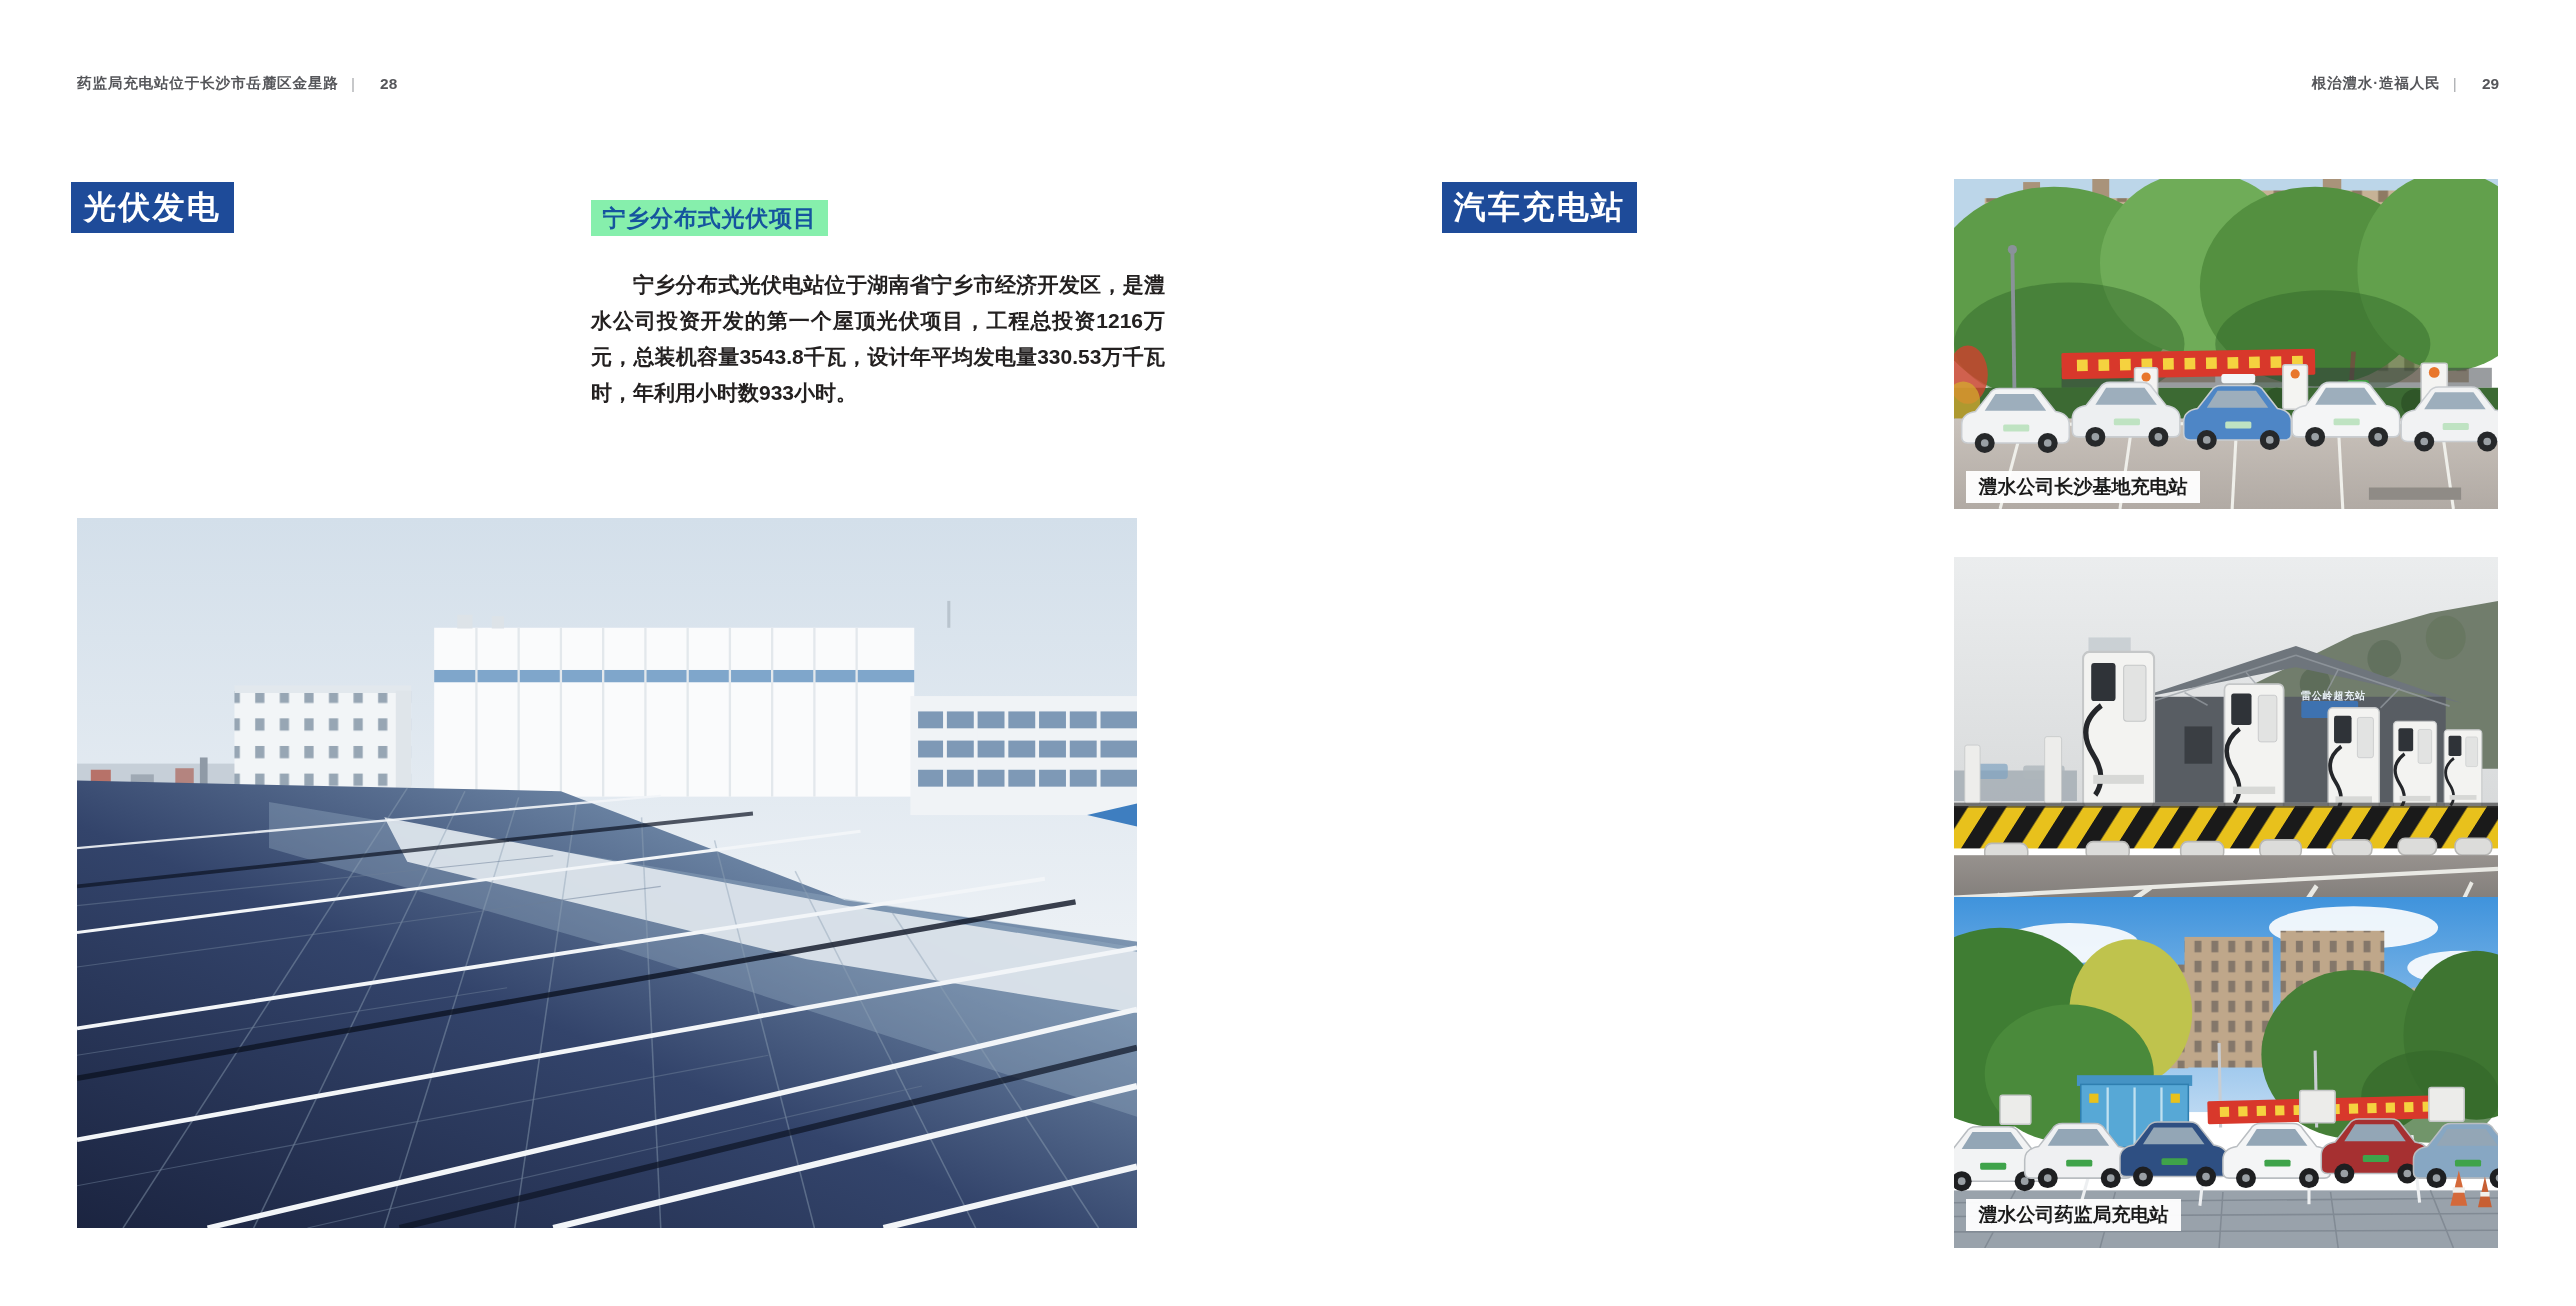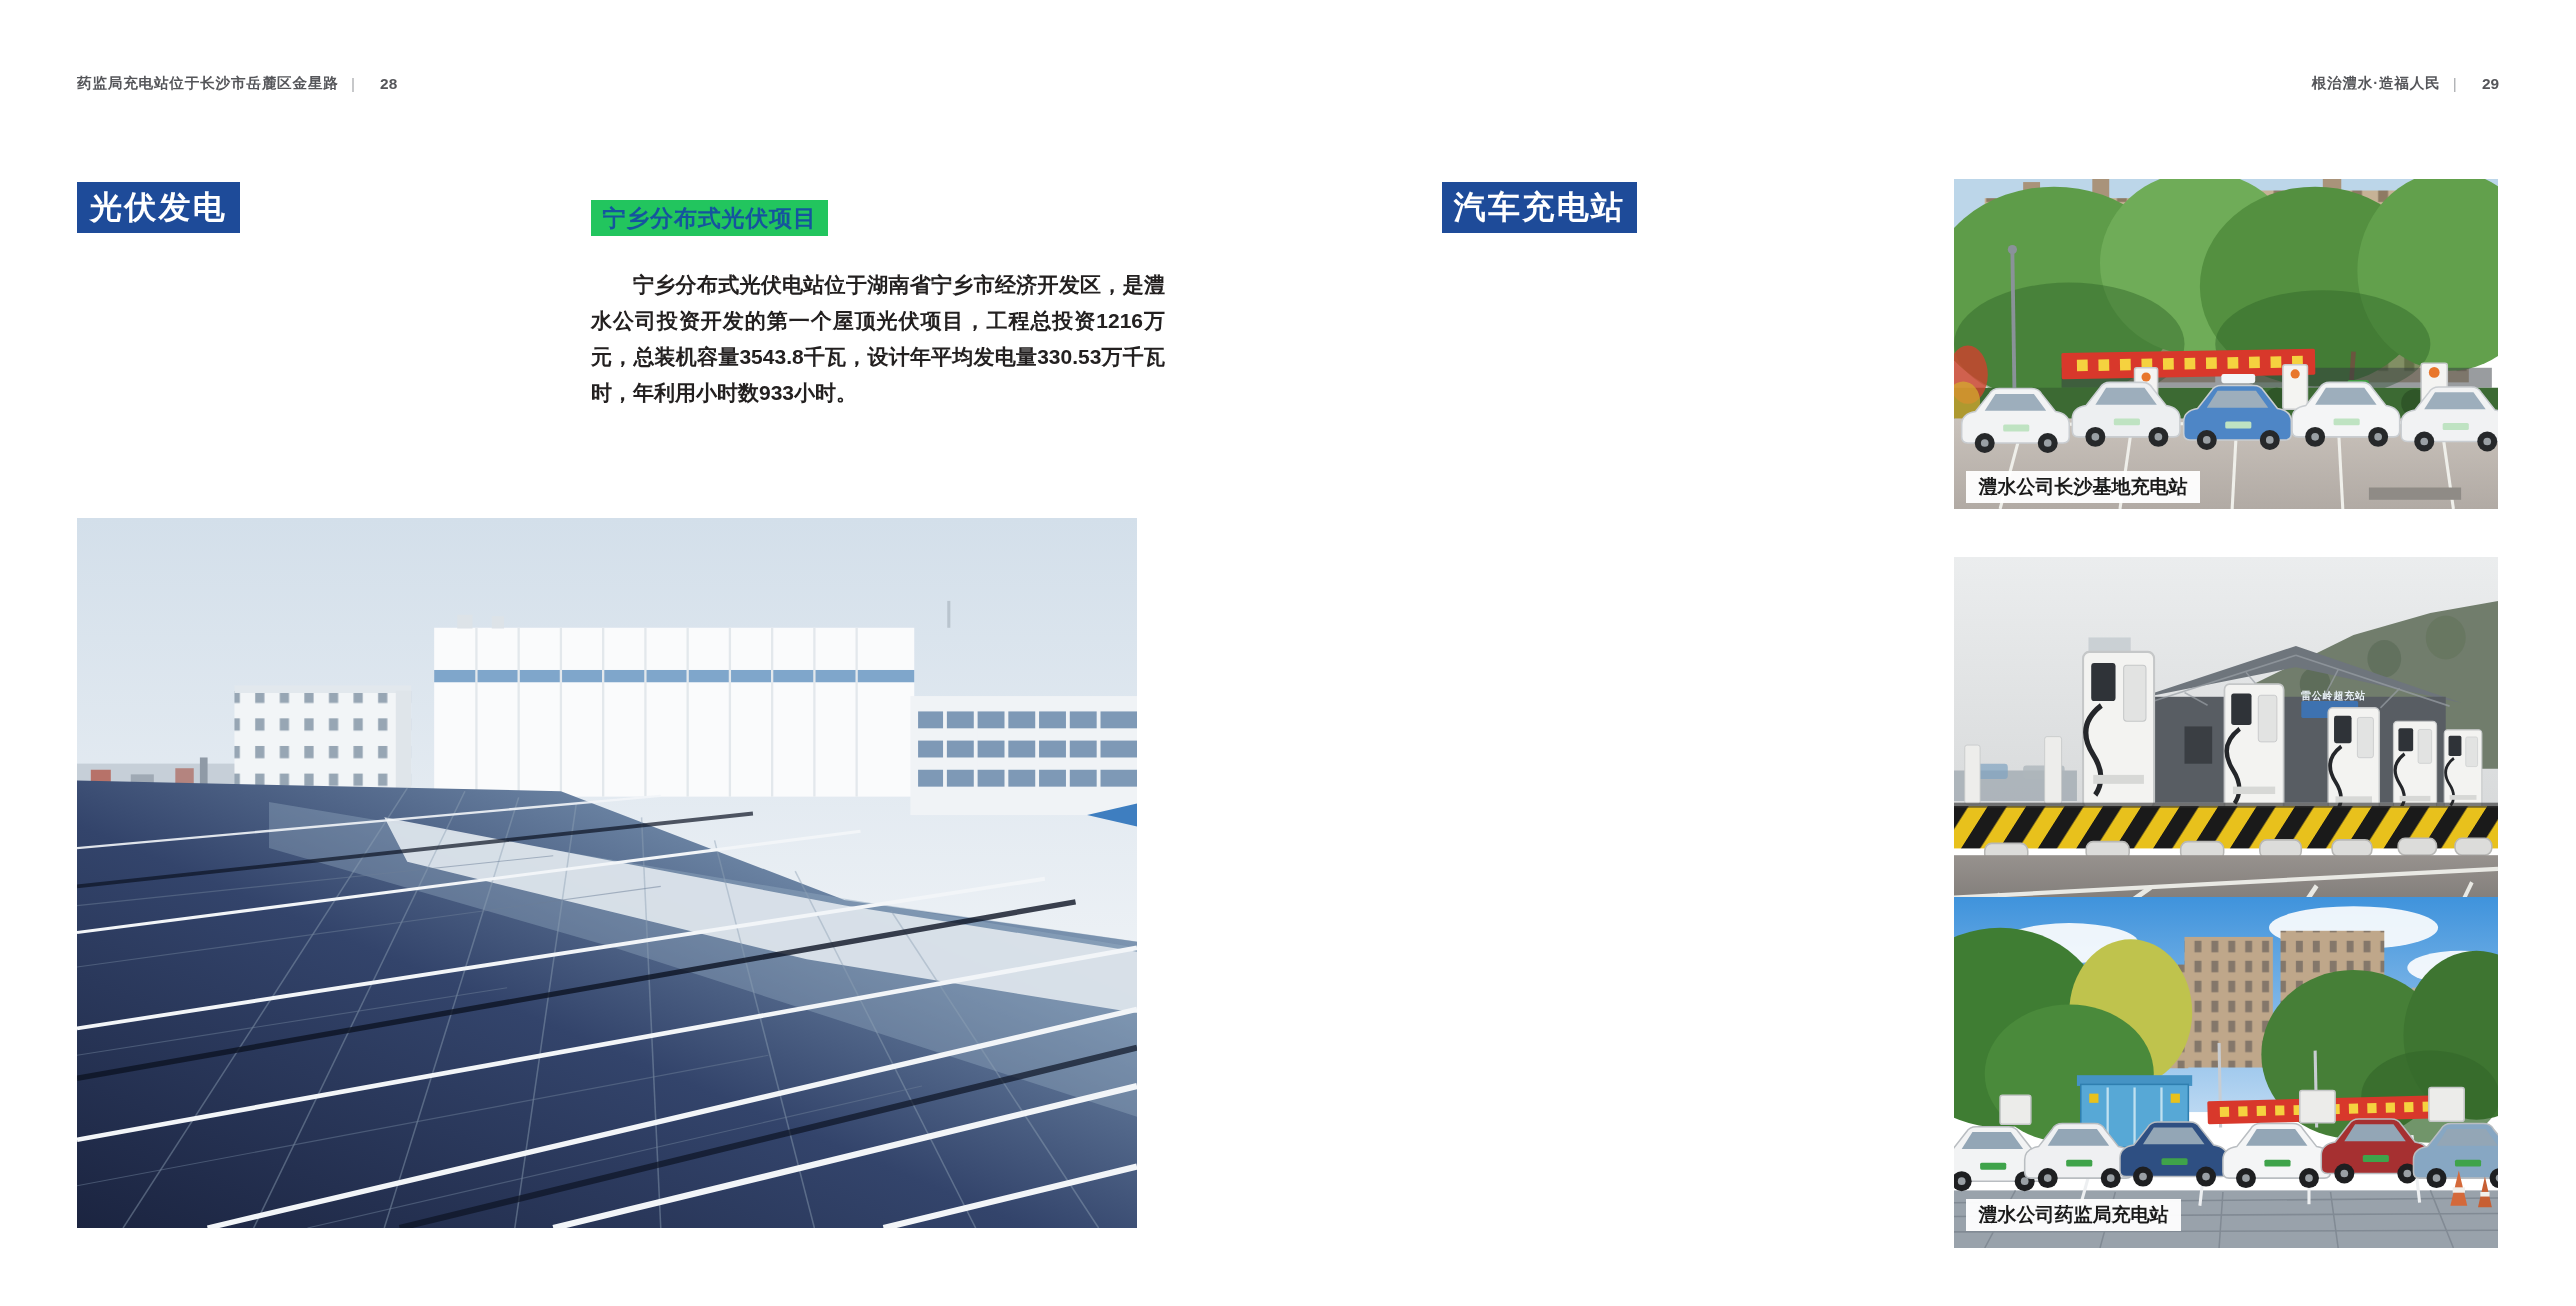--- a/index.html
+++ b/index.html
@@ -11,26 +11,26 @@
          font-size:14.6px; font-weight:bold; color:#55565A; letter-spacing:0.8px; }
   .hdr-left { left:77px; }
   .hdr-right { right:77px; }
   .hdr .sep { color:#A9ABAE; font-weight:normal; font-size:15.4px; }
   .hdr .pageno { font-size:15.4px; letter-spacing:0;margin-left:12px; }
 
   
   .title-box { position:absolute; top:182px; height:51px; background:#1E4B99;
                display:flex; align-items:center; justify-content:center;
                color:#ffffff; font-size:32px; font-weight:bold; letter-spacing:2.3px; }
-  .title-box.tb-left  { left:77px;  width:163px; }
+  .title-box.tb-left  { left:71px;  width:163px; }
   .title-box.tb-right { left:1442px; width:195px; }
 
   
   .subtitle { position:absolute; left:591px; top:200px; height:36px; padding:0 11.5px;
-              background:#22c55e; display:flex; align-items:center;
+              background:#86efac; display:flex; align-items:center;
               color:#15549E; font-size:23px; font-weight:bold; letter-spacing:0.8px; }
 
   
   .body-text { position:absolute; margin:0; font-size:21px; line-height:36px;
                font-weight:600; color:#232020; text-align:justify; text-indent:2em; }
   .left-body  { left:591px;  top:267px; width:574px; }
   .right-body { left:1437px; top:319px; width:424px; }
 
   
   .photo { position:absolute; margin:0; overflow:hidden; }

